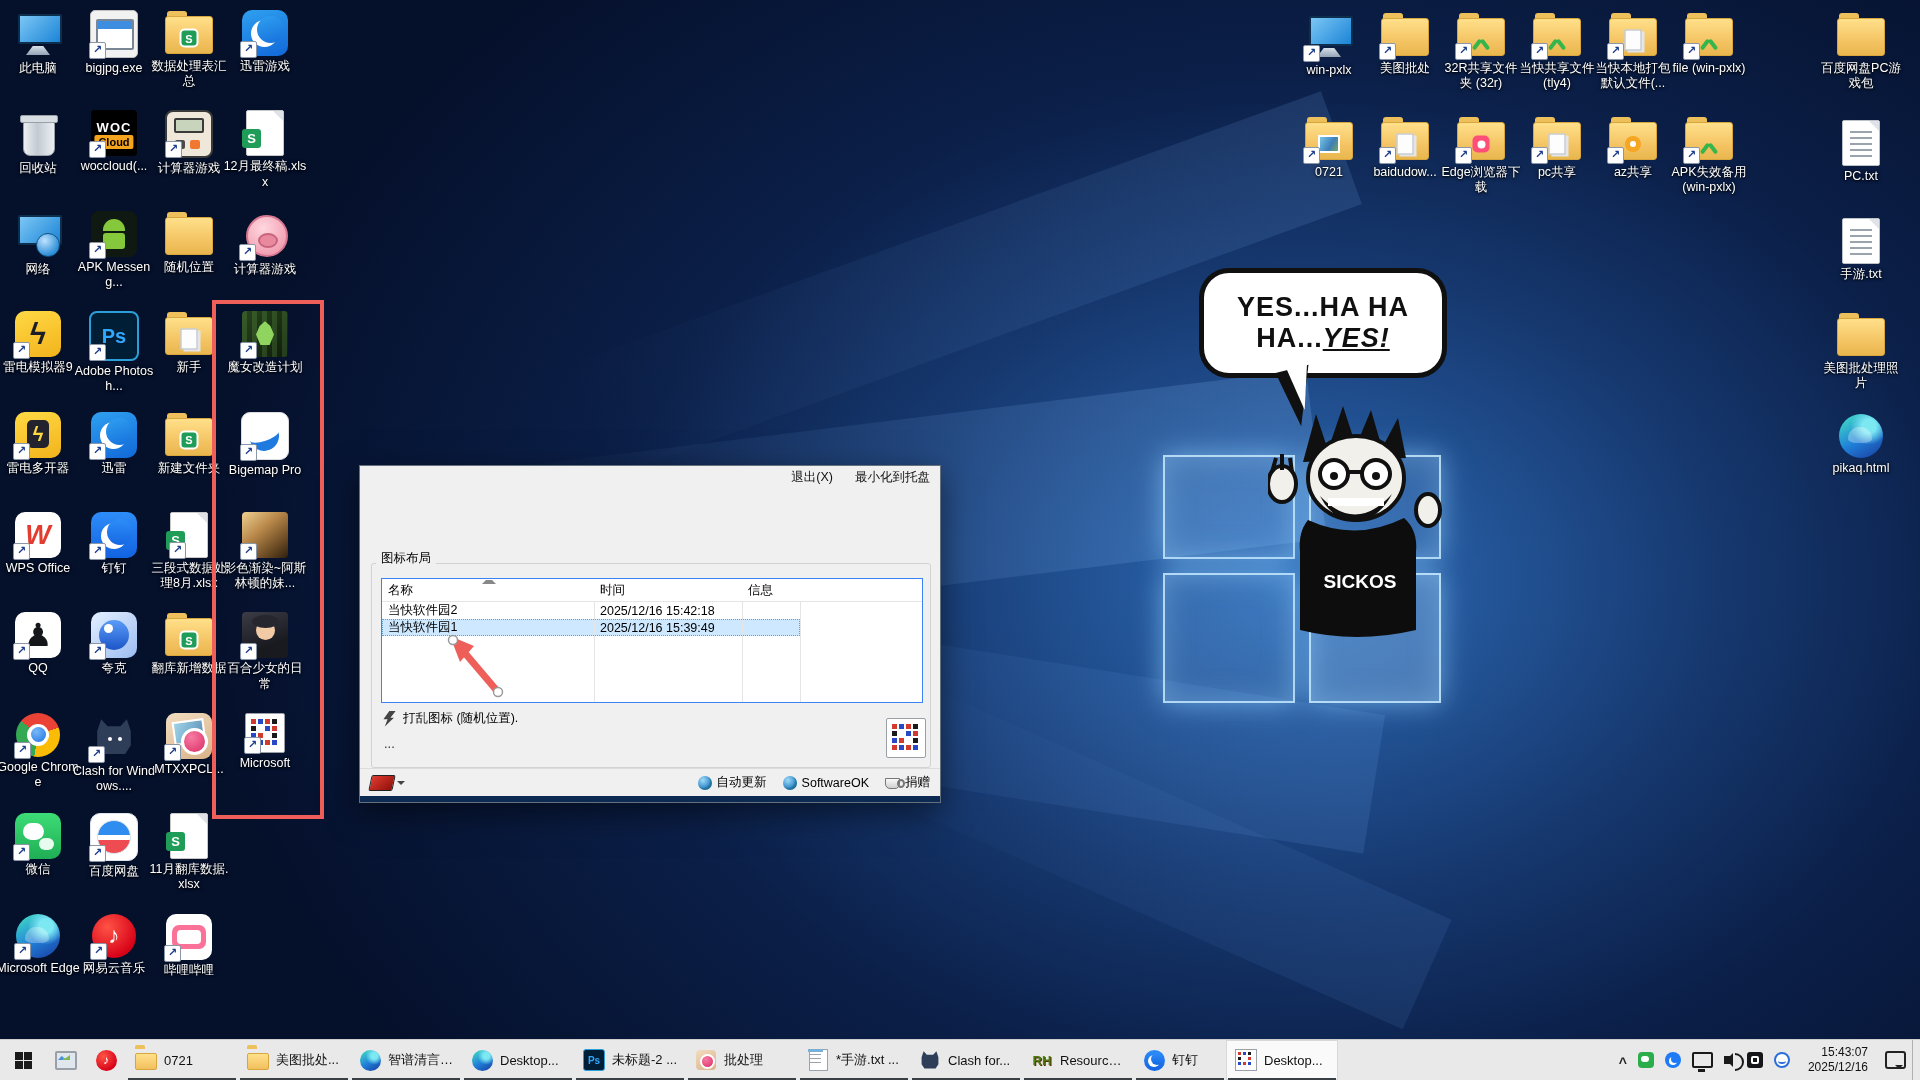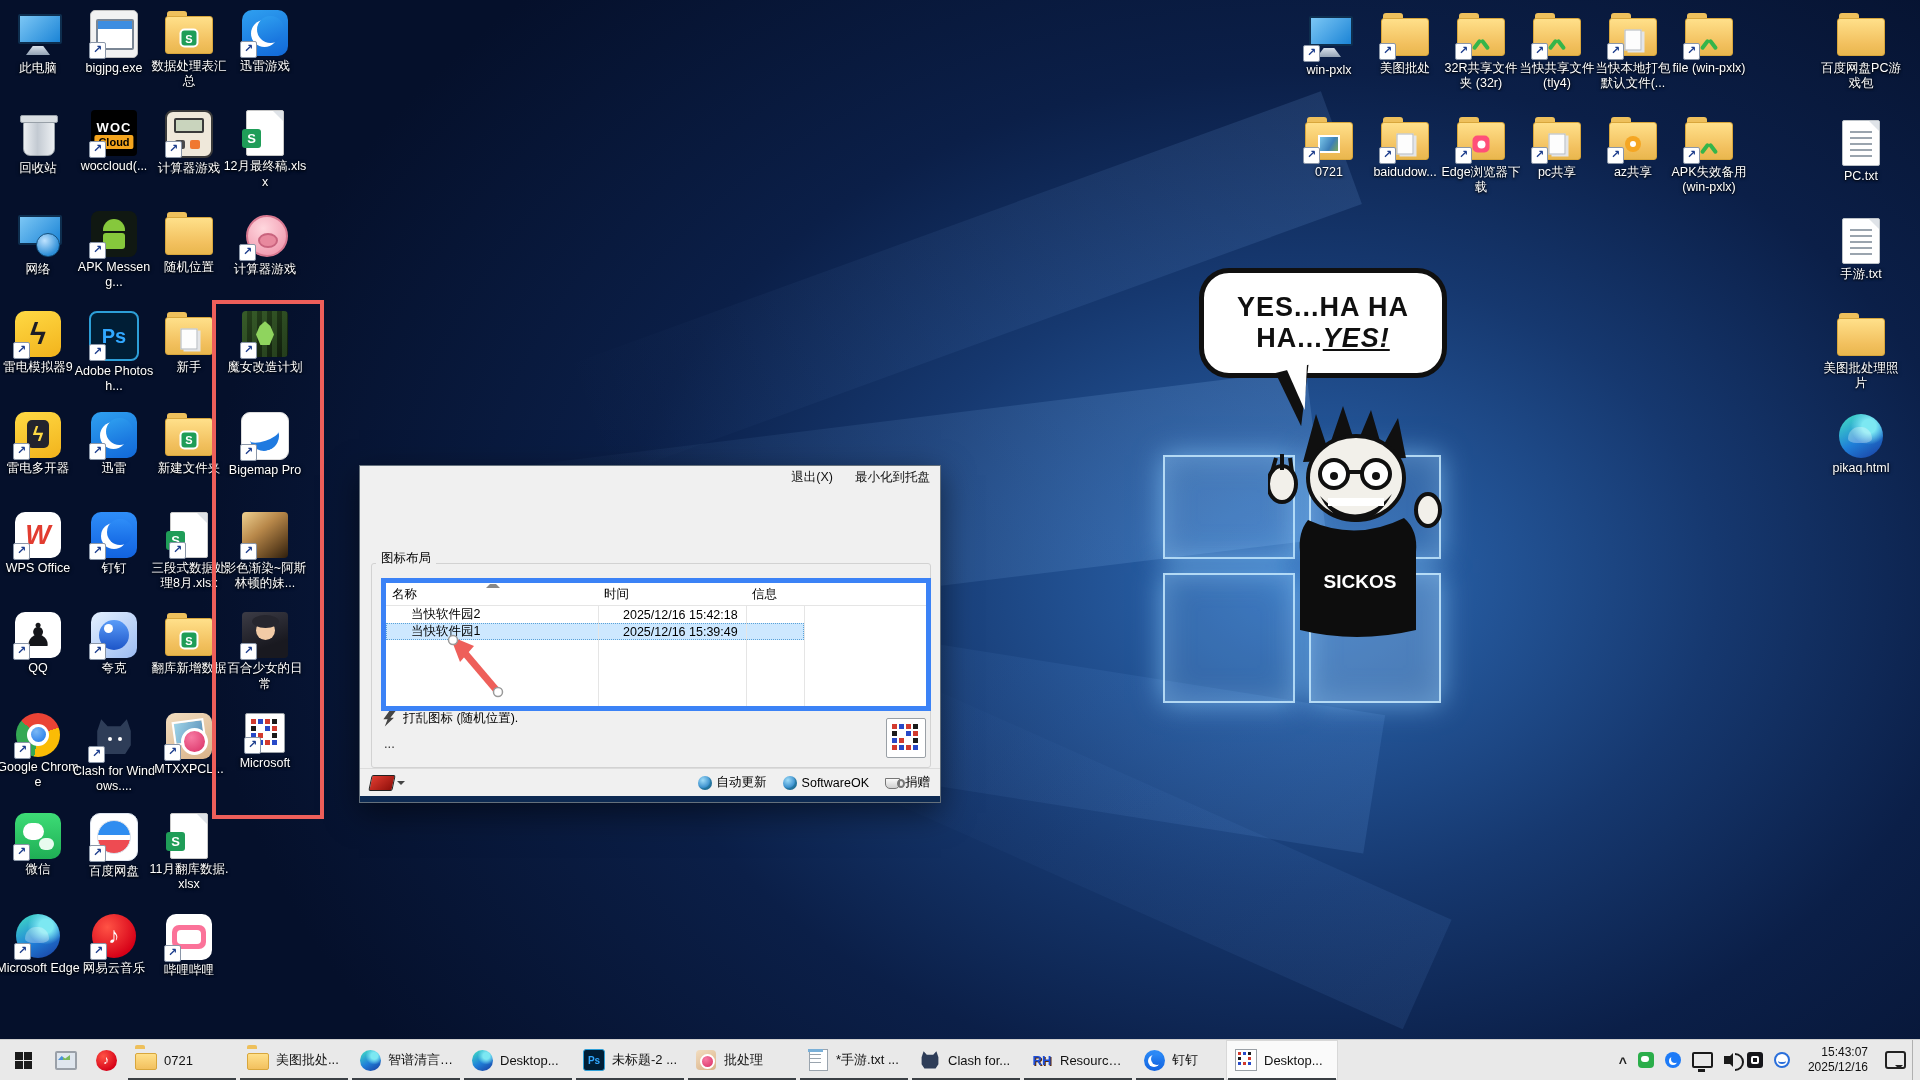--- a/index.html
+++ b/index.html
@@ -188,27 +188,27 @@
   .ti.del{background:#fff;border:1px solid #999;box-sizing:border-box;}
   .ti.del::before{content:"";position:absolute;left:3px;top:3px;width:9px;height:9px;border:2px solid #2a7ad0;border-radius:50%;border-left-color:transparent;}
   .ti.abl{width:auto;font-weight:700;font-size:13px;}
   .ti.abl::after{content:"";border-left:1px solid #000;margin-left:1px;}
   .tsep{width:1px;height:18px;background:#c8c8c8;margin:0 5px;}
   .ti.view{background:linear-gradient(#e4f0fa,#bcd8f2);border:1px solid #8ab4d8;box-sizing:border-box;}
   .ti.view::before{content:"";position:absolute;left:2px;top:3px;width:11px;height:2px;background:#5a8fc0;box-shadow:0 4px 0 #5a8fc0,0 8px 0 #5a8fc0;}
   .caret{width:0;height:0;border-left:4px solid transparent;border-right:4px solid transparent;border-top:4px solid #444;margin-left:3px;}
   .groupbox{position:absolute;left:11px;top:97px;width:558px;height:203px;border:1px solid #d2d2d2;border-radius:3px;}
   .grouptitle{position:absolute;left:16px;top:84px;background:#f0f0f0;padding:0 5px;font-size:12.5px;z-index:2;}
-  .listview{position:absolute;left:21px;top:112px;width:540px;height:123px;background:#fff;border:5px solid #3b82f6;overflow:hidden;}
+  .listview{position:absolute;left:21px;top:112px;width:540px;height:123px;background:#fff;border:1px solid #3b82f6;overflow:hidden;}
   .lv-gridline{position:absolute;top:0;bottom:0;width:1px;background:#e5e5e5;}
   .lv-head{position:relative;display:grid;grid-template-columns:212px 148px 58px 1fr;height:22px;align-items:center;border-bottom:1px solid #e5e5e5;background:#fff;}
   .lv-head span{padding-left:6px;font-size:12.5px;}
   .sortmark{position:absolute;left:100px;top:1px;width:0;height:0;border-left:4px solid transparent;border-right:4px solid transparent;border-bottom:4px solid #888;}
   .lv-row{display:grid;grid-template-columns:212px 148px 58px;width:418px;height:17px;align-items:center;font-size:12.5px;}
-  .lv-row span{padding-left:6px;white-space:nowrap;overflow:hidden;margin-left:19px;}
+  .lv-row span{padding-left:6px;white-space:nowrap;overflow:hidden;}
   .lv-row.sel{background:#cde8ff;outline:1px dotted #5aa2d8;outline-offset:-1px;}
   .shufflerow{position:absolute;left:22px;top:244px;display:flex;align-items:center;gap:7px;font-size:12.5px;}
   .bolt{width:14px;height:16px;background:#444;clip-path:polygon(55% 0,100% 0,60% 45%,85% 45%,20% 100%,40% 55%,10% 55%);}
   .morelbl{position:absolute;left:24px;top:270px;font-size:13px;color:#333;}
   .biglogo{position:absolute;right:14px;top:252px;}
   .statusbar{position:absolute;left:0;bottom:6px;width:100%;height:28px;background:#f0f0f0;border-top:1px solid #dcdcdc;
     display:flex;align-items:center;padding:0 10px;box-sizing:border-box;}
   .swatch{width:22px;height:14px;background:linear-gradient(135deg,#e03c30,#8f0f0a);border:1px solid #222;border-radius:2px;transform:skewX(-12deg);}
   .statusright{margin-left:auto;display:flex;align-items:center;gap:16px;font-size:12.5px;}
   .sitem{display:flex;align-items:center;gap:5px;}
@@ -247,21 +247,21 @@
     display:flex;align-items:center;justify-content:center;}
   .k2-mtxx{width:20px;height:20px;background:linear-gradient(150deg,#f2ddc0,#d9b288);border-radius:4px;}
   .k2-mtxx::before{content:"";position:absolute;right:2px;bottom:2px;width:11px;height:11px;border-radius:50%;
     background:radial-gradient(circle at 35% 30%,#f77ba3,#d92e64);border:2px solid #fff;}
   .k2-notepad{width:17px;height:20px;background:#fff;border:1px solid #9aa4ae;}
   .k2-notepad::before{content:"";position:absolute;left:3px;top:5px;width:11px;height:10px;
     background:repeating-linear-gradient(#9aa4ae 0 1px,transparent 1px 4px);}
   .k2-notepad::after{content:"";position:absolute;left:1px;top:0px;width:15px;height:3px;background:#7ab0d8;}
   .k2-clash{width:20px;height:19px;background:#2e3d58;
     clip-path:polygon(8% 35%,18% 4%,34% 22%,66% 22%,82% 4%,92% 35%,92% 72%,78% 95%,22% 95%,8% 72%);}
-  .k2-rh{color:#1d4ed8;font-weight:900;font-size:13px;text-shadow:1px 1px 0 #5a2a0a;}
+  .k2-rh{color:#4d7c0f;font-weight:900;font-size:13px;text-shadow:1px 1px 0 #5a2a0a;}
   .k2-dingtalk{width:21px;height:21px;border-radius:50%;background:linear-gradient(#2e8df8,#1263e0);}
   .k2-dingtalk::before{content:"";position:absolute;left:5px;top:6px;width:12px;height:12px;background:#fff;border-radius:50%;}
   .k2-dingtalk::after{content:"";position:absolute;left:8px;top:4px;width:12px;height:12px;background:linear-gradient(#2e8df8,#1569e4);border-radius:50%;}
   .k2-dok{width:20px;height:20px;background:#fff;border:1px solid #9aa0a6;}
   .k2-dok::before{content:"";position:absolute;left:3px;top:3px;width:3px;height:3px;background:#d23a2e;
     box-shadow:5px 0 0 #2749c8,10px 0 0 #1a1a1a,0 5px 0 #1a1a1a,10px 5px 0 #d23a2e,0 10px 0 #2749c8,5px 10px 0 #d23a2e,10px 10px 0 #2749c8;}
   .k2-perfmon{width:20px;height:15px;background:#dfe6ee;border:2px solid #9aa0a8;border-radius:2px;}
   .k2-perfmon::before{content:"";position:absolute;left:3px;top:6px;width:12px;height:5px;
     background:linear-gradient(80deg,#4a90d8 40%,#7ab85a 40%);clip-path:polygon(0 100%,30% 20%,60% 70%,100% 0,100% 100%);}
   .k2-netease{width:21px;height:21px;border-radius:50%;background:radial-gradient(circle at 35% 30%,#ff5345,#d60017 75%);

